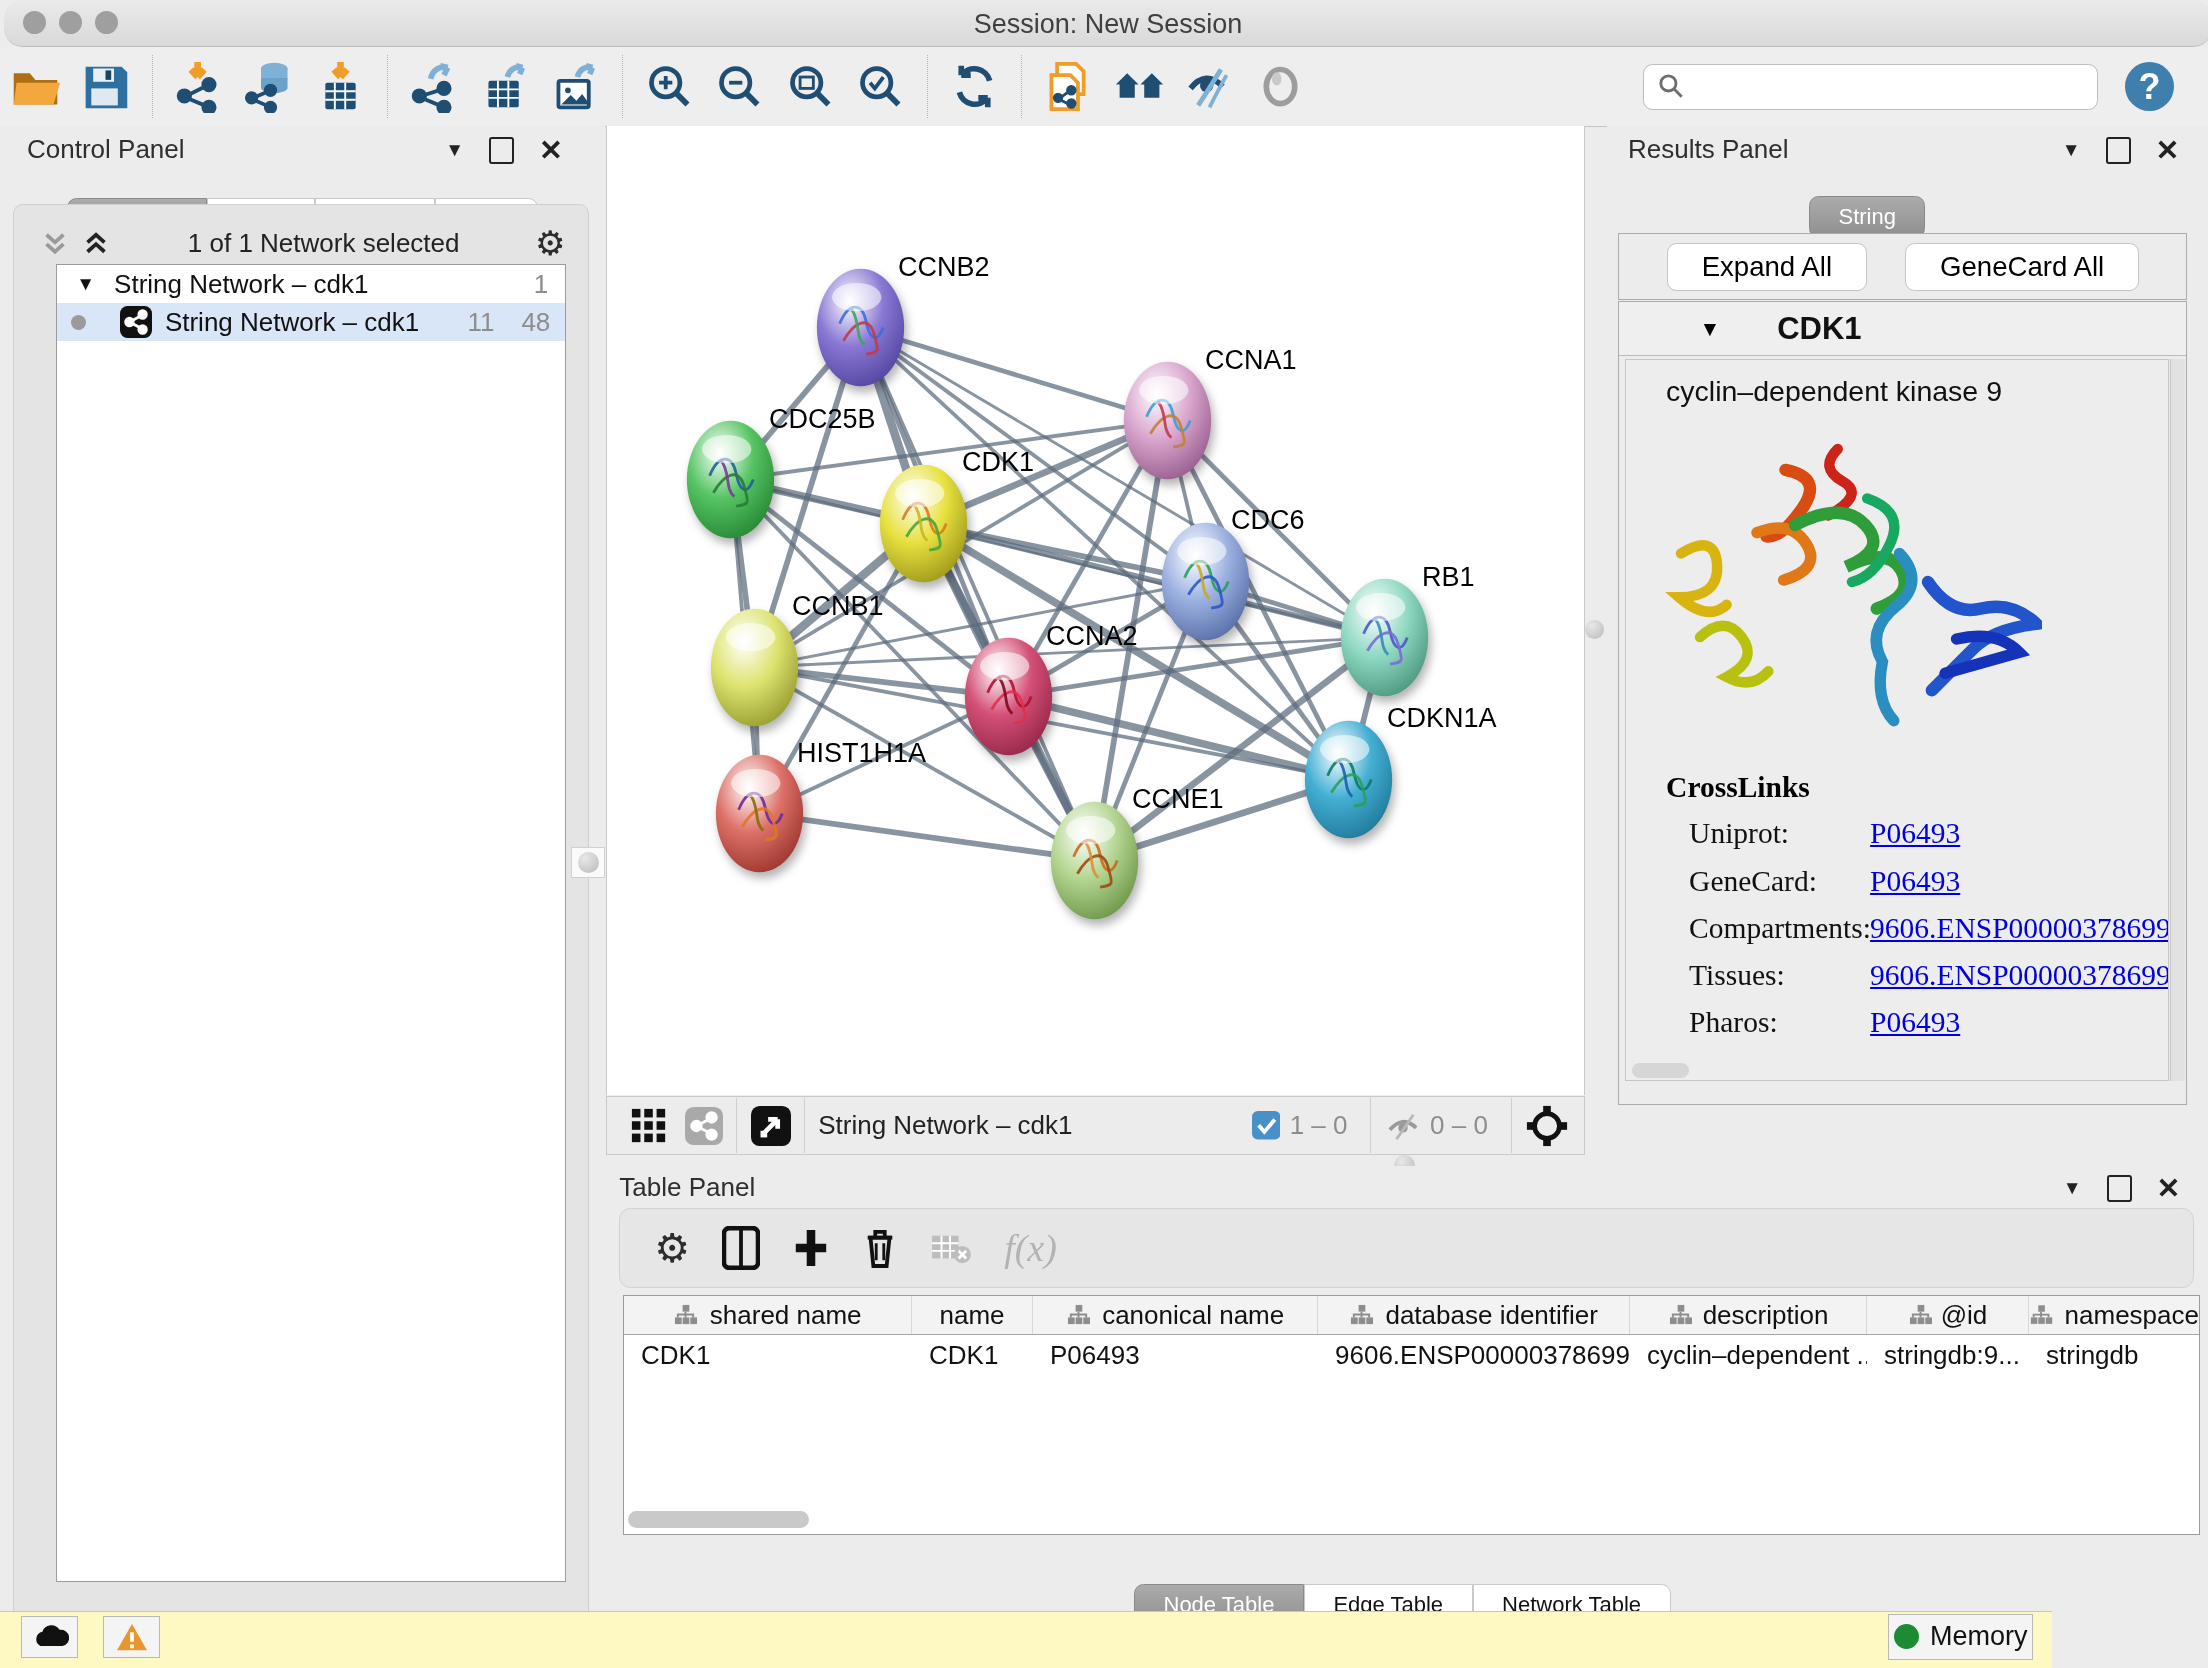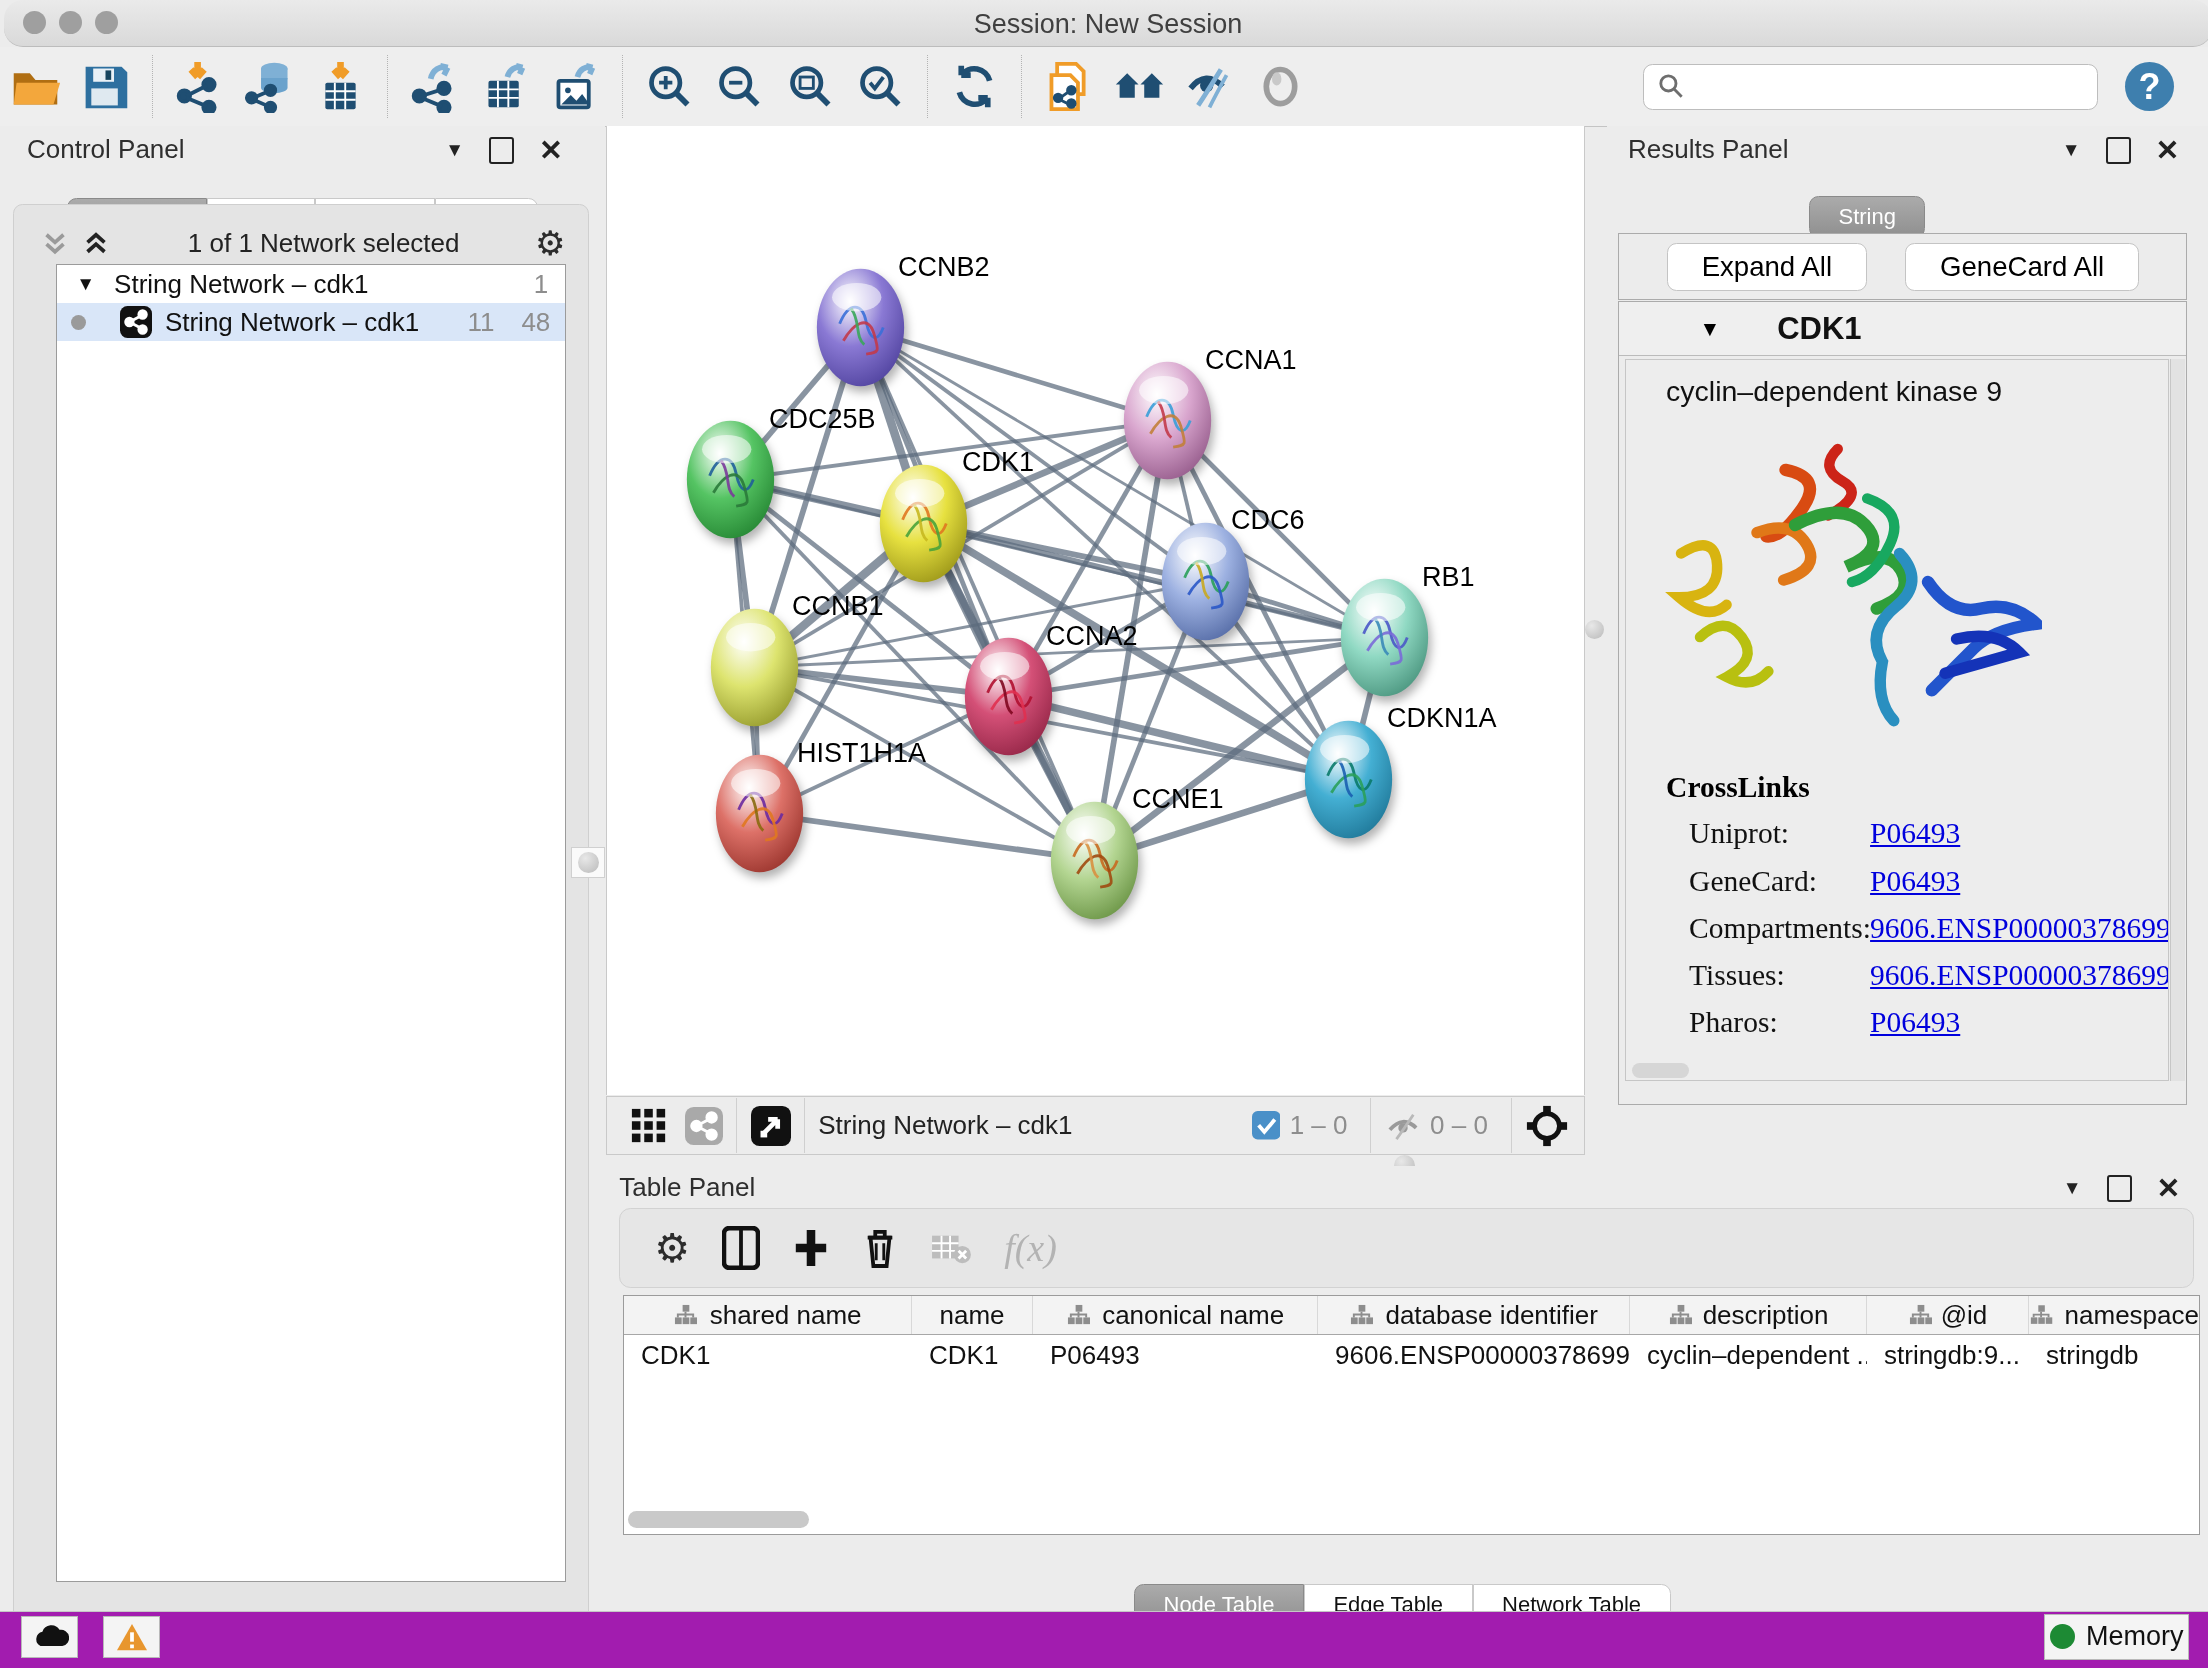--- a/index.html
+++ b/index.html
@@ -97,21 +97,21 @@
   #thead-row{display:flex;height:38px;background:#f3f3f3;border-bottom:1.9px solid #a7a7a7;}
   .th{display:flex;align-items:center;justify-content:center;gap:11.4px;font-size:26px;color:#111;
       border-right:1px solid #d8d8d8;box-sizing:border-box;overflow:hidden;white-space:nowrap;flex:none;}
   #tbody-row{display:flex;height:40px;}
   .td{font-size:26px;color:#111;padding-left:17px;box-sizing:border-box;display:flex;align-items:center;
       overflow:hidden;white-space:nowrap;flex:none;}
   #tp-hscroll{position:absolute;left:3.8px;bottom:5.7px;width:181px;height:17px;background:#c9c9c9;
               border-radius:8.6px;}
   #table-tabs{position:absolute;left:528px;top:382px;display:flex;}
   
-  #statusbar{position:absolute;left:0;top:1611px;width:2208px;height:57px;background:#a21caf;
+  #statusbar{position:absolute;left:0;top:1611px;width:2052px;height:57px;background:#fef9c3;
              border-top:1px solid #c6c6c6;}
   .sb-btn{position:absolute;top:3.8px;width:55px;height:40px;background:#f4f4f4;border:1.9px solid #b9b9b9;
           display:flex;align-items:center;justify-content:center;}
   #memory-btn{position:absolute;right:19px;top:1.9px;width:143px;height:44px;background:#f4f4f4;
               border:1.9px solid #b9b9b9;display:flex;align-items:center;justify-content:center;gap:11.4px;
               font-size:27px;color:#111;}
   #memory-dot{width:25px;height:25px;border-radius:50%;background:#1d8a34;}
   .gear{font-size:34px;color:#2c2c2c;line-height:1;}
 </style>
 </head>

